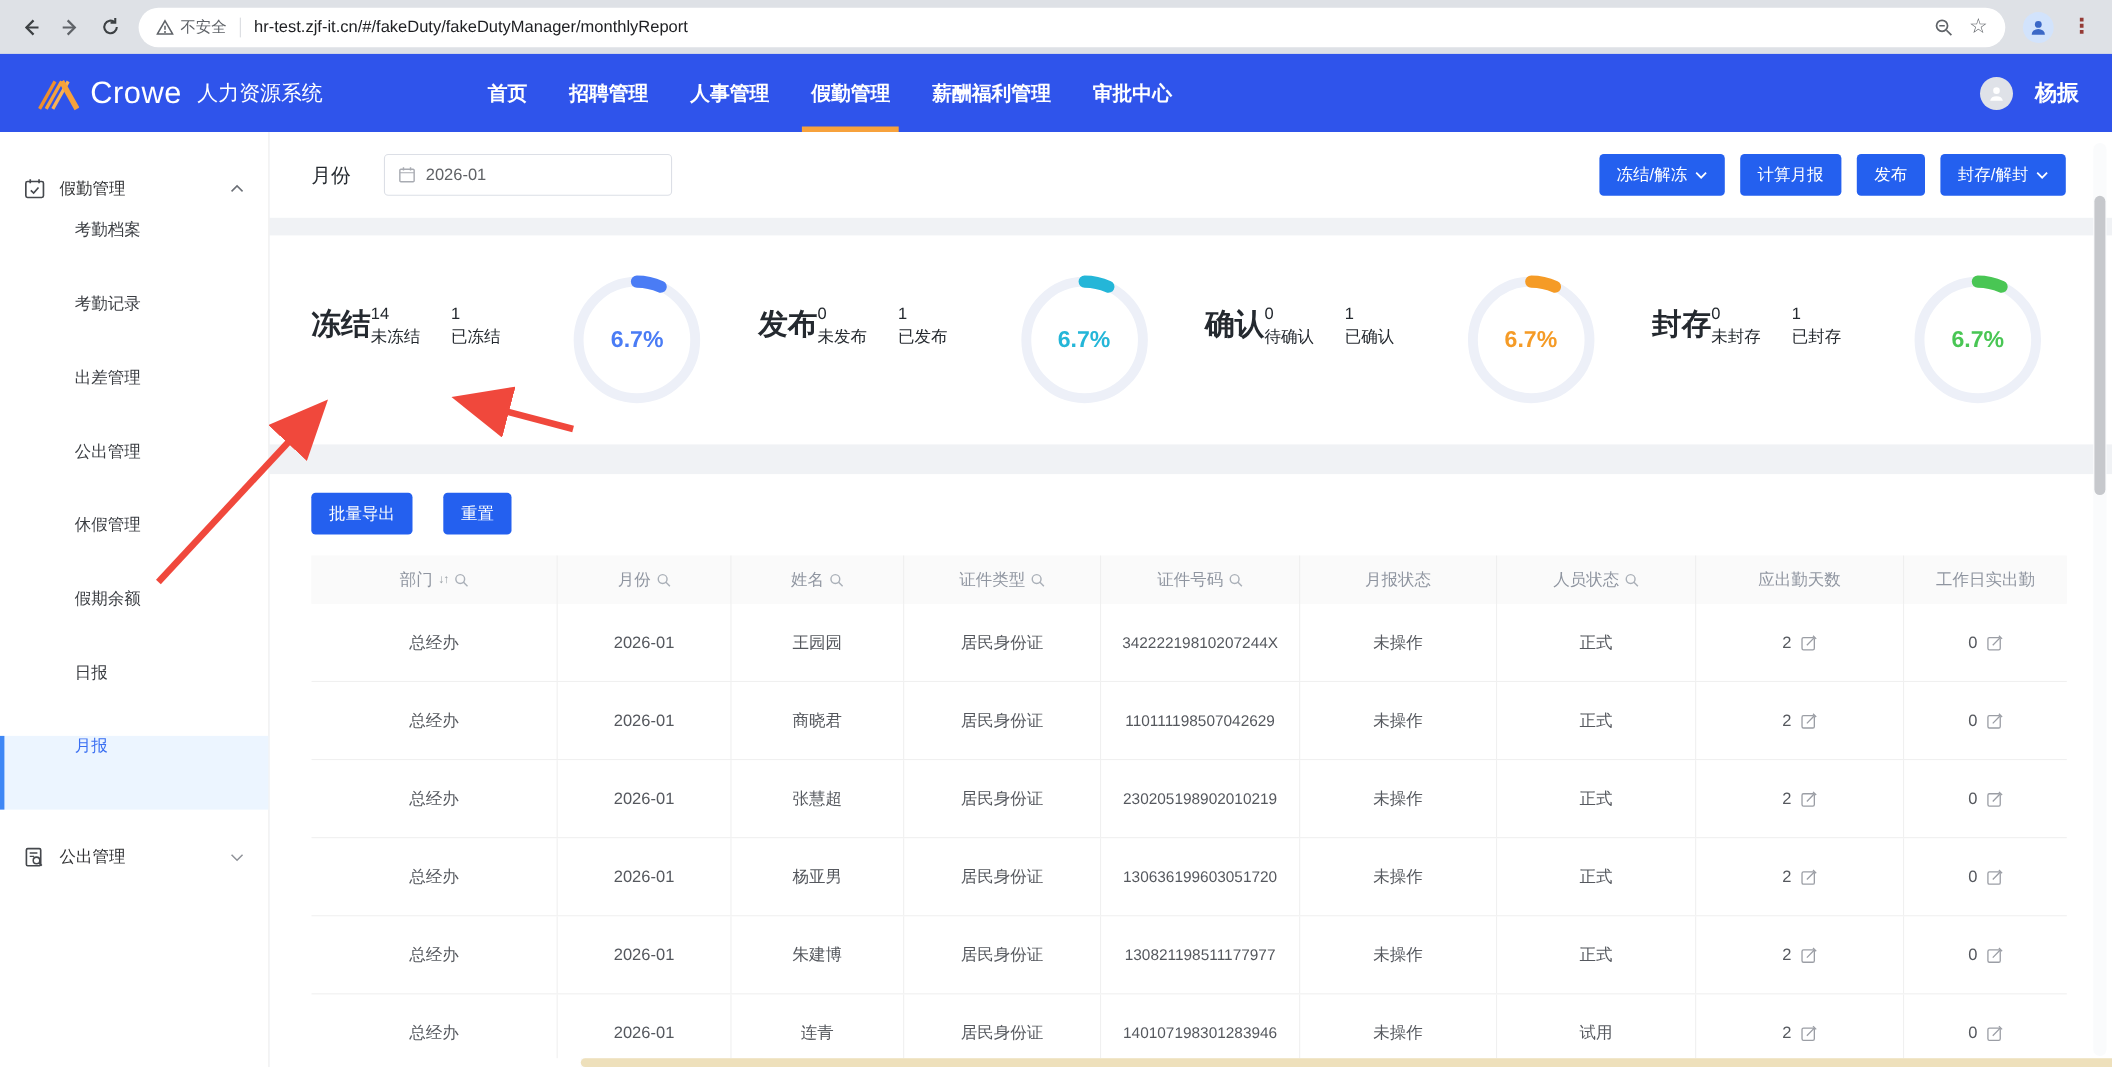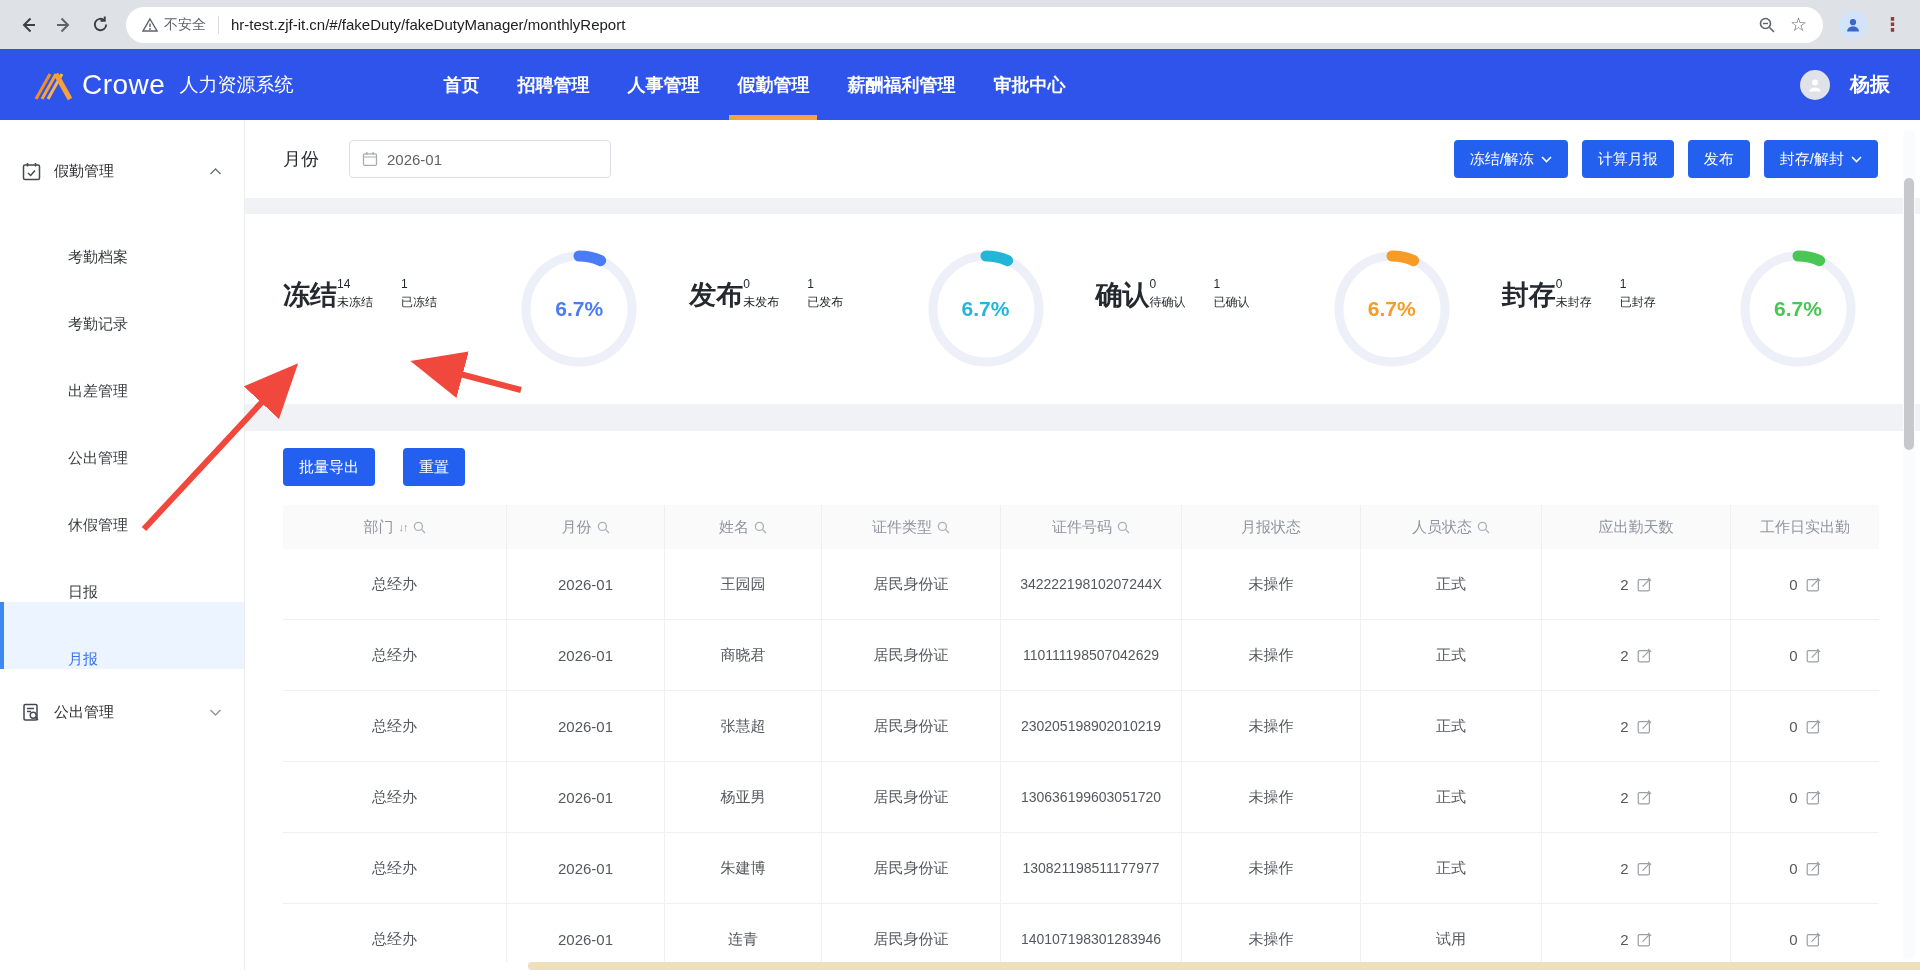--- a/index.html
+++ b/index.html
@@ -27,41 +27,41 @@
   .nav-item.active::after { content:""; position:absolute; left:-8px; right:-8px; bottom:0; height:5px; background:#f7a23c; }
   .user { margin-left:auto; display:flex; align-items:center; gap:20px; }
   .avatar-nav { width:30px; height:30px; border-radius:50%; background:#dfe2e8; display:flex; align-items:center; justify-content:center; }
   .user-name { font-size:20px; font-weight:700; }
 
   
   .app { display:flex; height:850px; }
   .sidebar { width:245px; background:#fff; border-right:1px solid #ececec; flex:none; padding-top:22px; }
   .group-row { height:58px; display:flex; align-items:center; gap:13px; padding:0 22px; font-size:15px; color:#303133; cursor:pointer; }
   .group-label { flex:1; }
-  .sub-item { height:67px; display:flex; align-items:flex-end; padding-left:68px; font-size:15px; color:#3a3d42; cursor:pointer; position:relative; }
+  .sub-item { height:67px; display:flex; align-items:flex-start; padding-left:68px; font-size:15px; color:#3a3d42; cursor:pointer; position:relative; }
   .sub-item.active { background:#ecf5ff; color:#3a6ff2; }
   .sub-item.active::before { content:""; position:absolute; left:0; top:0; bottom:0; width:4px; background:#3f87f5; }
   .group-bottom { margin-top:14px; }
 
   .main { flex:1; position:relative; overflow:hidden; background:#f0f2f5; }
   .panel { background:#fff; }
 
   
   .filter-panel { height:78px; display:flex; align-items:center; padding:0 18px 0 38px; margin-bottom:16px; }
   .month-label { font-size:18px; color:#24292f; margin-right:30px; }
   .month-input { width:262px; height:38px; border:1px solid #dcdfe6; border-radius:4px; background:#fff; display:flex; align-items:center; gap:9px; padding:0 12px; font-size:15px; color:#606266; cursor:pointer; }
   .actions { margin-left:auto; display:flex; gap:14px; padding-right:24px; }
   .btn { height:38px; padding:0 16px; background:#2460ef; color:#fff; border:none; border-radius:4px; font-size:15px; display:flex; align-items:center; gap:7px; cursor:pointer; font-family:inherit; white-space:nowrap; }
 
   
   .stats-panel { height:190px; display:flex; align-items:center; padding:0 12px 0 38px; margin-bottom:27px; }
   .stat-card { flex:1; display:flex; align-items:center; height:100%; }
   .stat-info { display:flex; }
   .stat-title { font-size:27px; font-weight:700; color:#24292f; margin-bottom:28px; }
-  .stat-nums { display:flex; gap:28px; font-size:12px; color:#24292f; }
+  .stat-nums { display:flex; gap:28px; font-size:15px; color:#24292f; }
   .num-col .v { margin-bottom:3px; }
   .donut { position:relative; width:124px; height:124px; margin:0 48px 0 auto; flex:none;text-align:right; }
   .donut svg { width:124px; height:124px; display:block; }
   .track { fill:none; stroke:#edf0f8; stroke-width:9; }
   .arc { fill:none; stroke:var(--c); stroke-width:11; stroke-linecap:round; }
   .donut-pct { position:absolute; inset:0; display:flex; align-items:center; justify-content:center; font-size:21px; font-weight:700; color:var(--c); }
 
   
   .table-panel { height:539px; padding:17px 0 0 38px; position:relative; }
   .toolbar { display:flex; gap:28px; }
@@ -202,20 +202,23 @@
           <span>考勤记录</span>
         </div>
         <div class="sub-item">
           <span>出差管理</span>
         </div>
         <div class="sub-item">
           <span>公出管理</span>
         </div>
         <div class="sub-item">
           <span>休假管理</span>
+        </div>
+        <div class="sub-item">
+          <span>假期余额</span>
         </div>
         <div class="sub-item">
           <span>日报</span>
         </div>
         <div class="sub-item active">
           <span>月报</span>
         </div>
       </div>
     <div class="group-row group-bottom">
       <svg width="19" height="19" viewBox="0 0 19 19">

